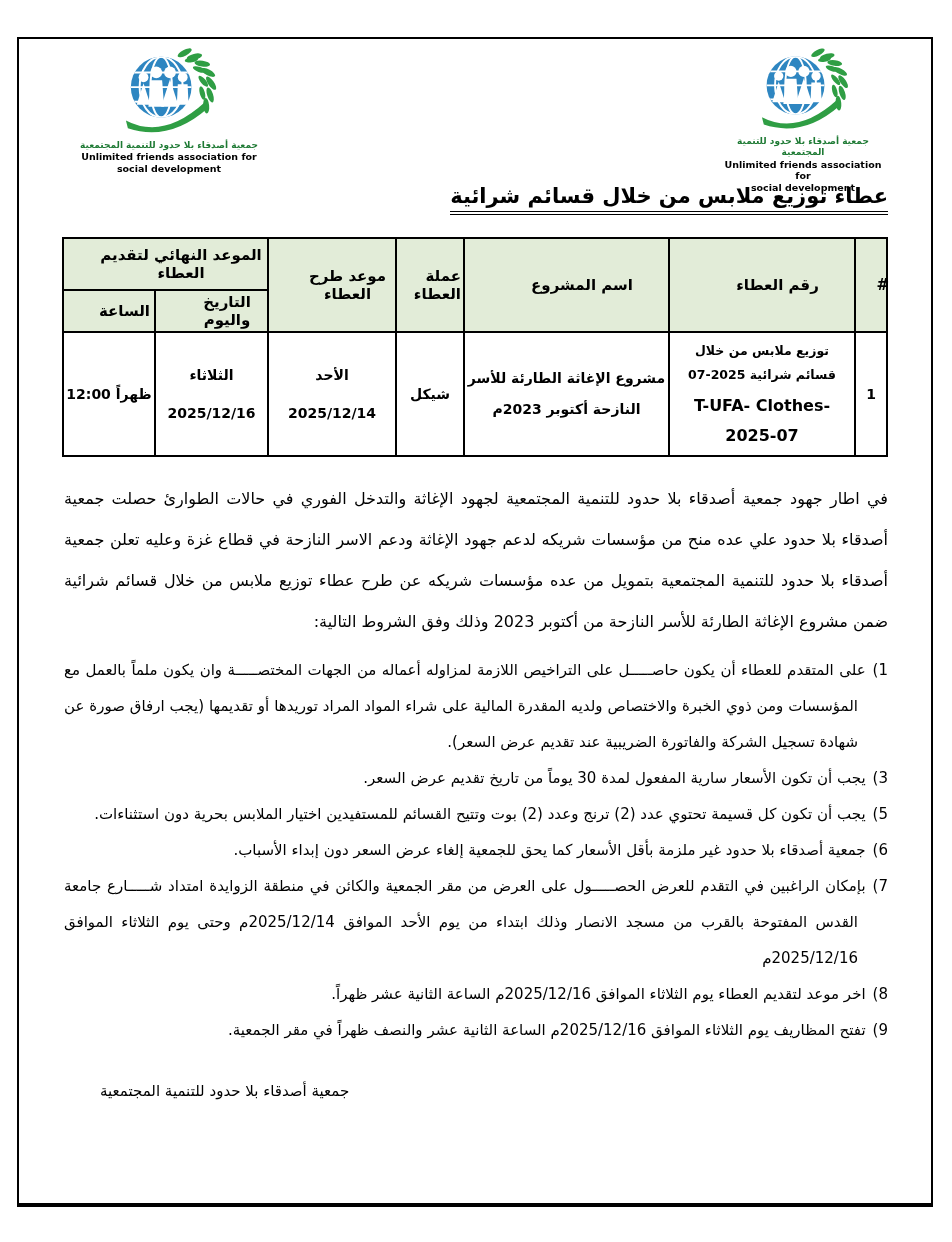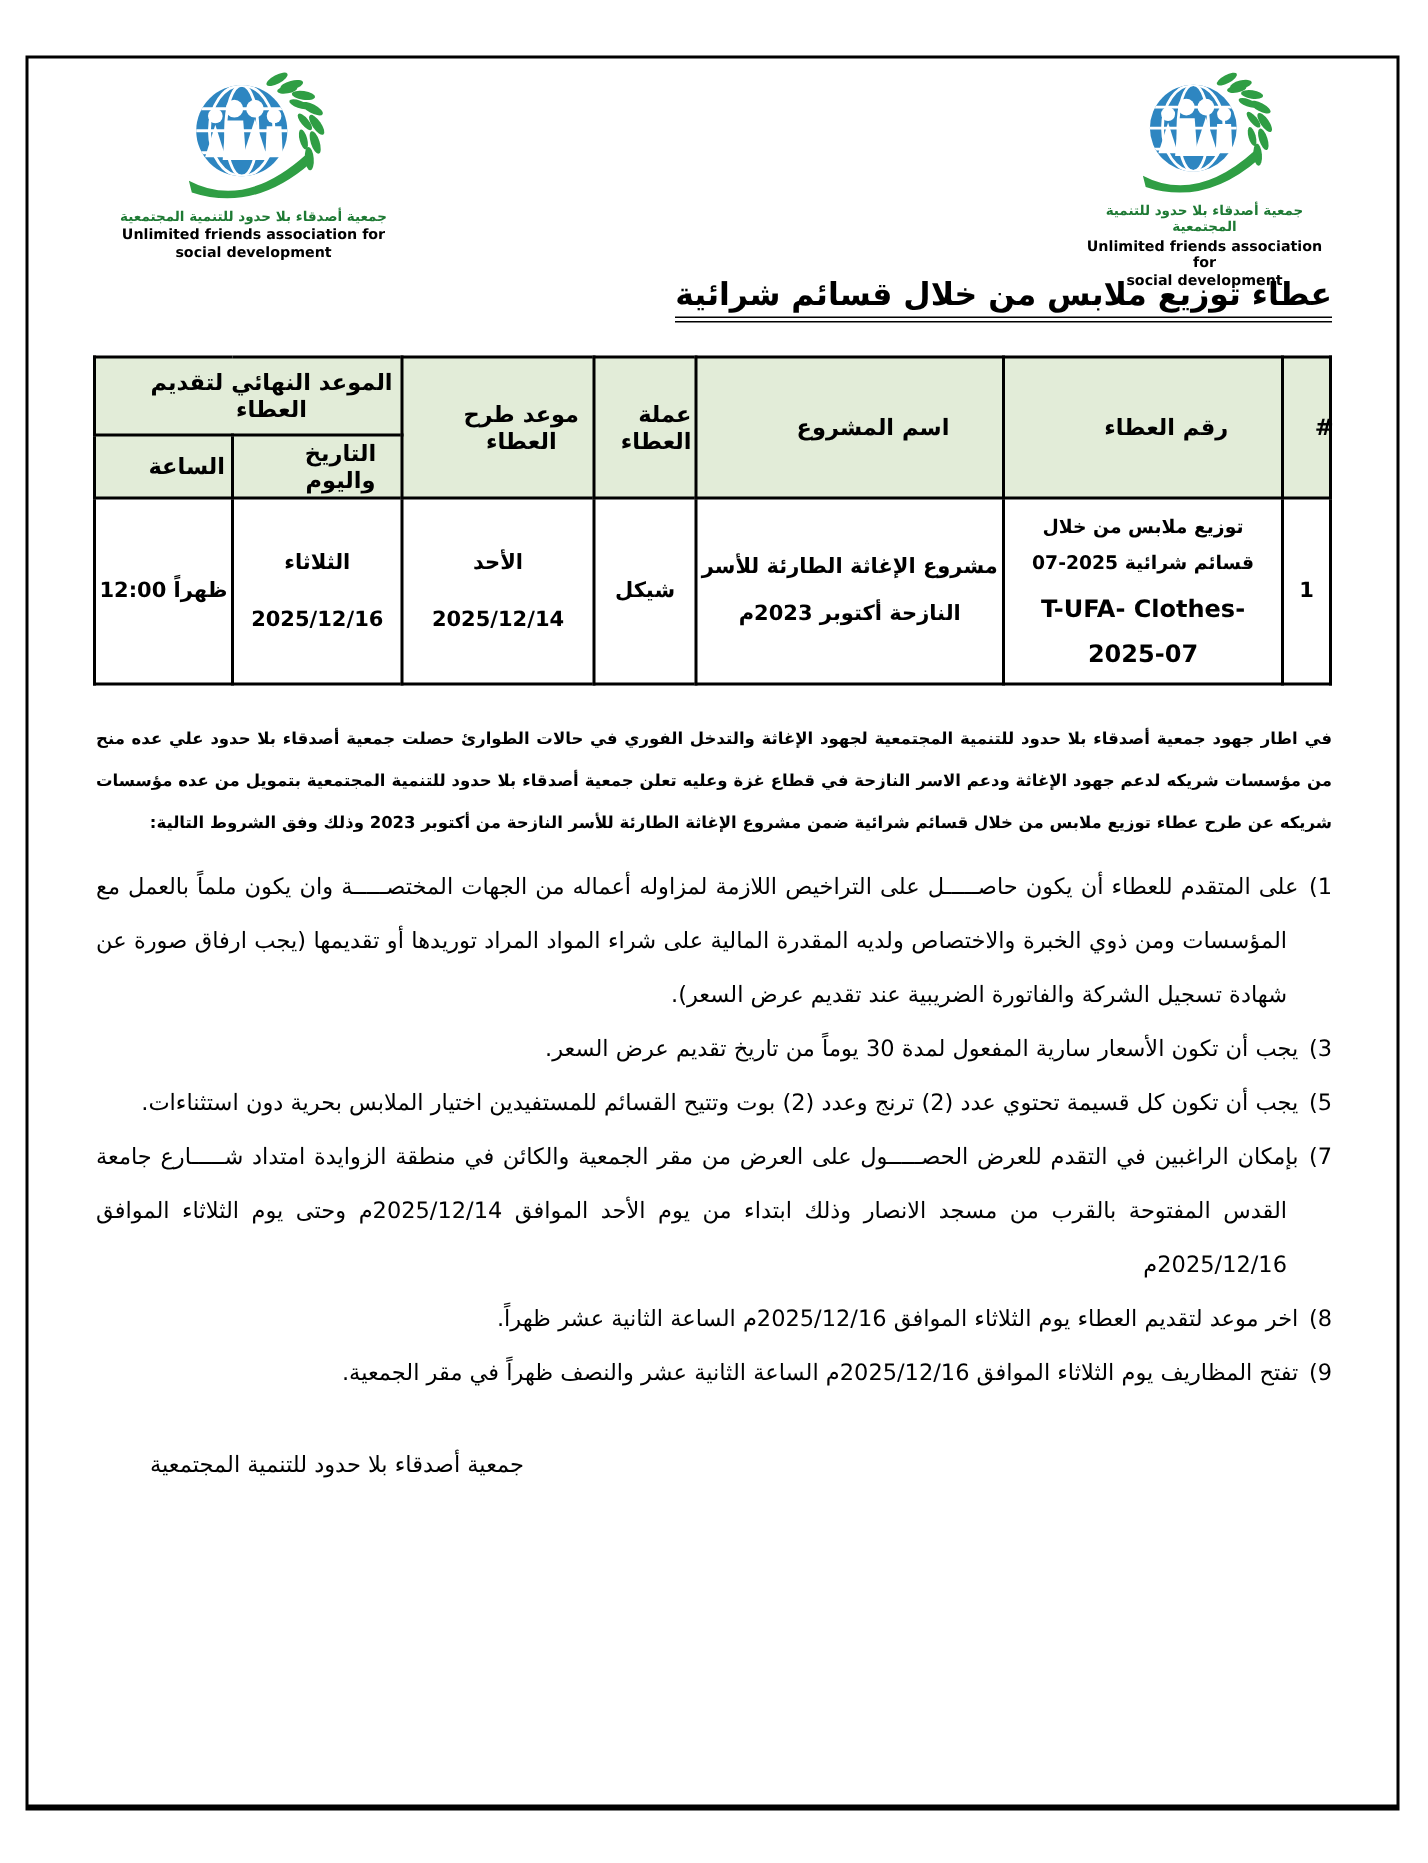--- a/index.html
+++ b/index.html
@@ -46,21 +46,21 @@
   }
   table.tender th{background:var(--table-header-fill);font-size:15px;padding-left:33px;}
   table.tender td{font-size:14px;background:#fff;}
   .cell-stack div{margin:19px 0;line-height:1.35;}
   .tender-no-ar{font-size:12.5px;line-height:1.9;margin:4px 2px;}
   .tender-no-en{font-size:16px;direction:ltr;line-height:1.9;margin:2px;}
   .proj-cell{font-size:14px;line-height:2.2;padding:0 6px;}
   .hour-cell{direction:ltr;font-size:15px;}
   
   .intro{
-    margin-top:22px;font-size:11px;font-weight:bold;line-height:2.55;
+    margin-top:22px;font-size:16px;font-weight:normal;line-height:2.55;
     text-align:justify;
   }
   
   .conditions{margin-top:10px;font-size:15px;line-height:2.4;}
   .cond{
     text-align:justify;
     padding-right:30px;text-indent:-30px;
   }
   .cond .marker{padding-left:7px;}
   
@@ -218,20 +218,21 @@
     </tr>
   </tbody>
     </table>
 
   <p class="intro">في اطار جهود جمعية أصدقاء بلا حدود للتنمية المجتمعية لجهود الإغاثة والتدخل الفوري في حالات الطوارئ حصلت جمعية أصدقاء بلا حدود علي عده منح من مؤسسات شريكه لدعم جهود الإغاثة ودعم الاسر النازحة في قطاع غزة وعليه تعلن جمعية أصدقاء بلا حدود للتنمية المجتمعية بتمويل من عده مؤسسات شريكه عن طرح عطاء توزيع ملابس من خلال قسائم شرائية ضمن مشروع الإغاثة الطارئة للأسر النازحة من أكتوبر 2023 وذلك وفق الشروط التالية:</p>
 
   <div class="conditions">
     <div class="cond"><span class="marker">1)</span><span>على المتقدم للعطاء أن يكون حاصـــــل على التراخيص اللازمة لمزاوله أعماله من الجهات المختصـــــة وان يكون ملماً بالعمل مع المؤسسات ومن ذوي الخبرة والاختصاص ولديه المقدرة المالية على شراء المواد المراد توريدها أو تقديمها (يجب ارفاق صورة عن شهادة تسجيل الشركة والفاتورة الضريبية عند تقديم عرض السعر).</span></div>
     <div class="cond"><span class="marker">3)</span><span>يجب أن تكون الأسعار سارية المفعول لمدة 30 يوماً من تاريخ تقديم عرض السعر.</span></div>
     <div class="cond"><span class="marker">5)</span><span>يجب أن تكون كل قسيمة تحتوي عدد (2) ترنج وعدد (2) بوت وتتيح القسائم للمستفيدين اختيار الملابس بحرية دون استثناءات.</span></div>
+    <div class="cond"><span class="marker">6)</span><span>جمعية أصدقاء بلا حدود غير ملزمة بأقل الأسعار كما يحق للجمعية إلغاء عرض السعر دون إبداء الأسباب.</span></div>
     <div class="cond"><span class="marker">7)</span><span>بإمكان الراغبين في التقدم للعرض الحصـــــول على العرض من مقر الجمعية والكائن في منطقة الزوايدة امتداد شـــــارع جامعة القدس المفتوحة بالقرب من مسجد الانصار وذلك ابتداء من يوم الأحد الموافق 2025/12/14م وحتى يوم الثلاثاء الموافق 2025/12/16م</span></div>
     <div class="cond"><span class="marker">8)</span><span>اخر موعد لتقديم العطاء يوم الثلاثاء الموافق 2025/12/16م الساعة الثانية عشر ظهراً.</span></div>
     <div class="cond"><span class="marker">9)</span><span>تفتح المظاريف يوم الثلاثاء الموافق 2025/12/16م الساعة الثانية عشر والنصف ظهراً في مقر الجمعية.</span></div>
   </div>
 
   <div class="footer-line">جمعية أصدقاء بلا حدود للتنمية المجتمعية</div>
 
 </div>
 
 </body></html>

